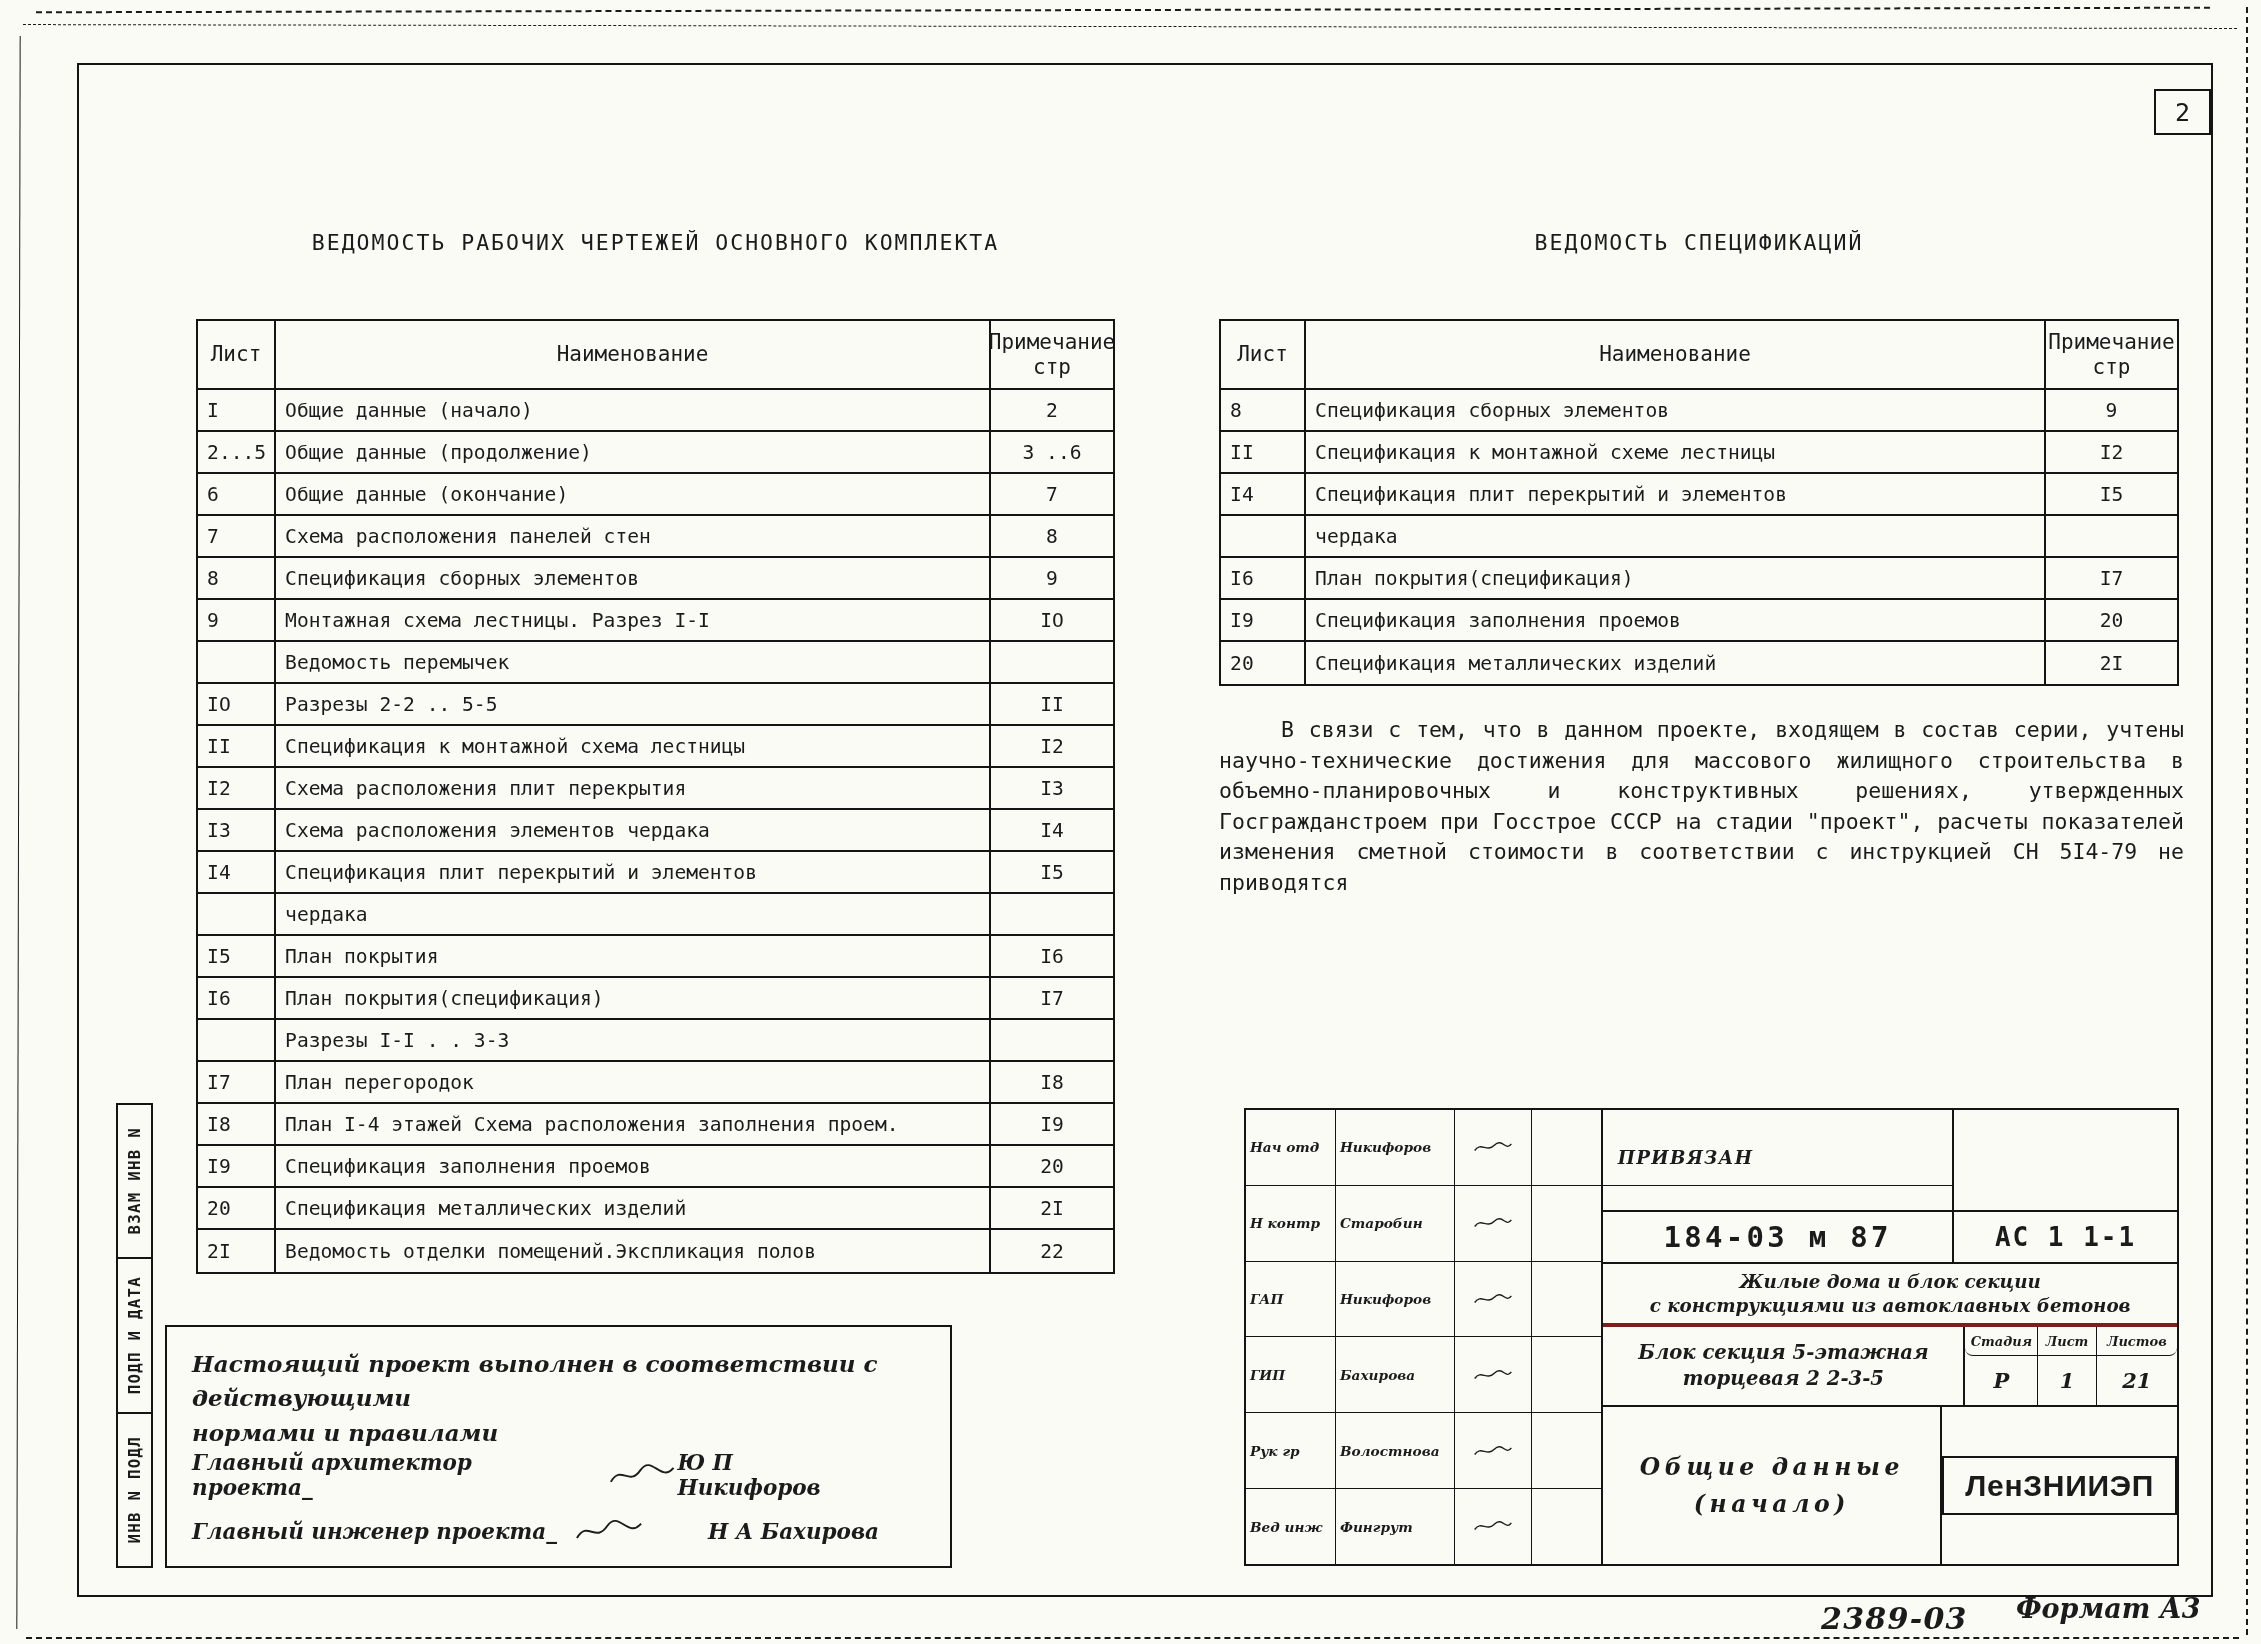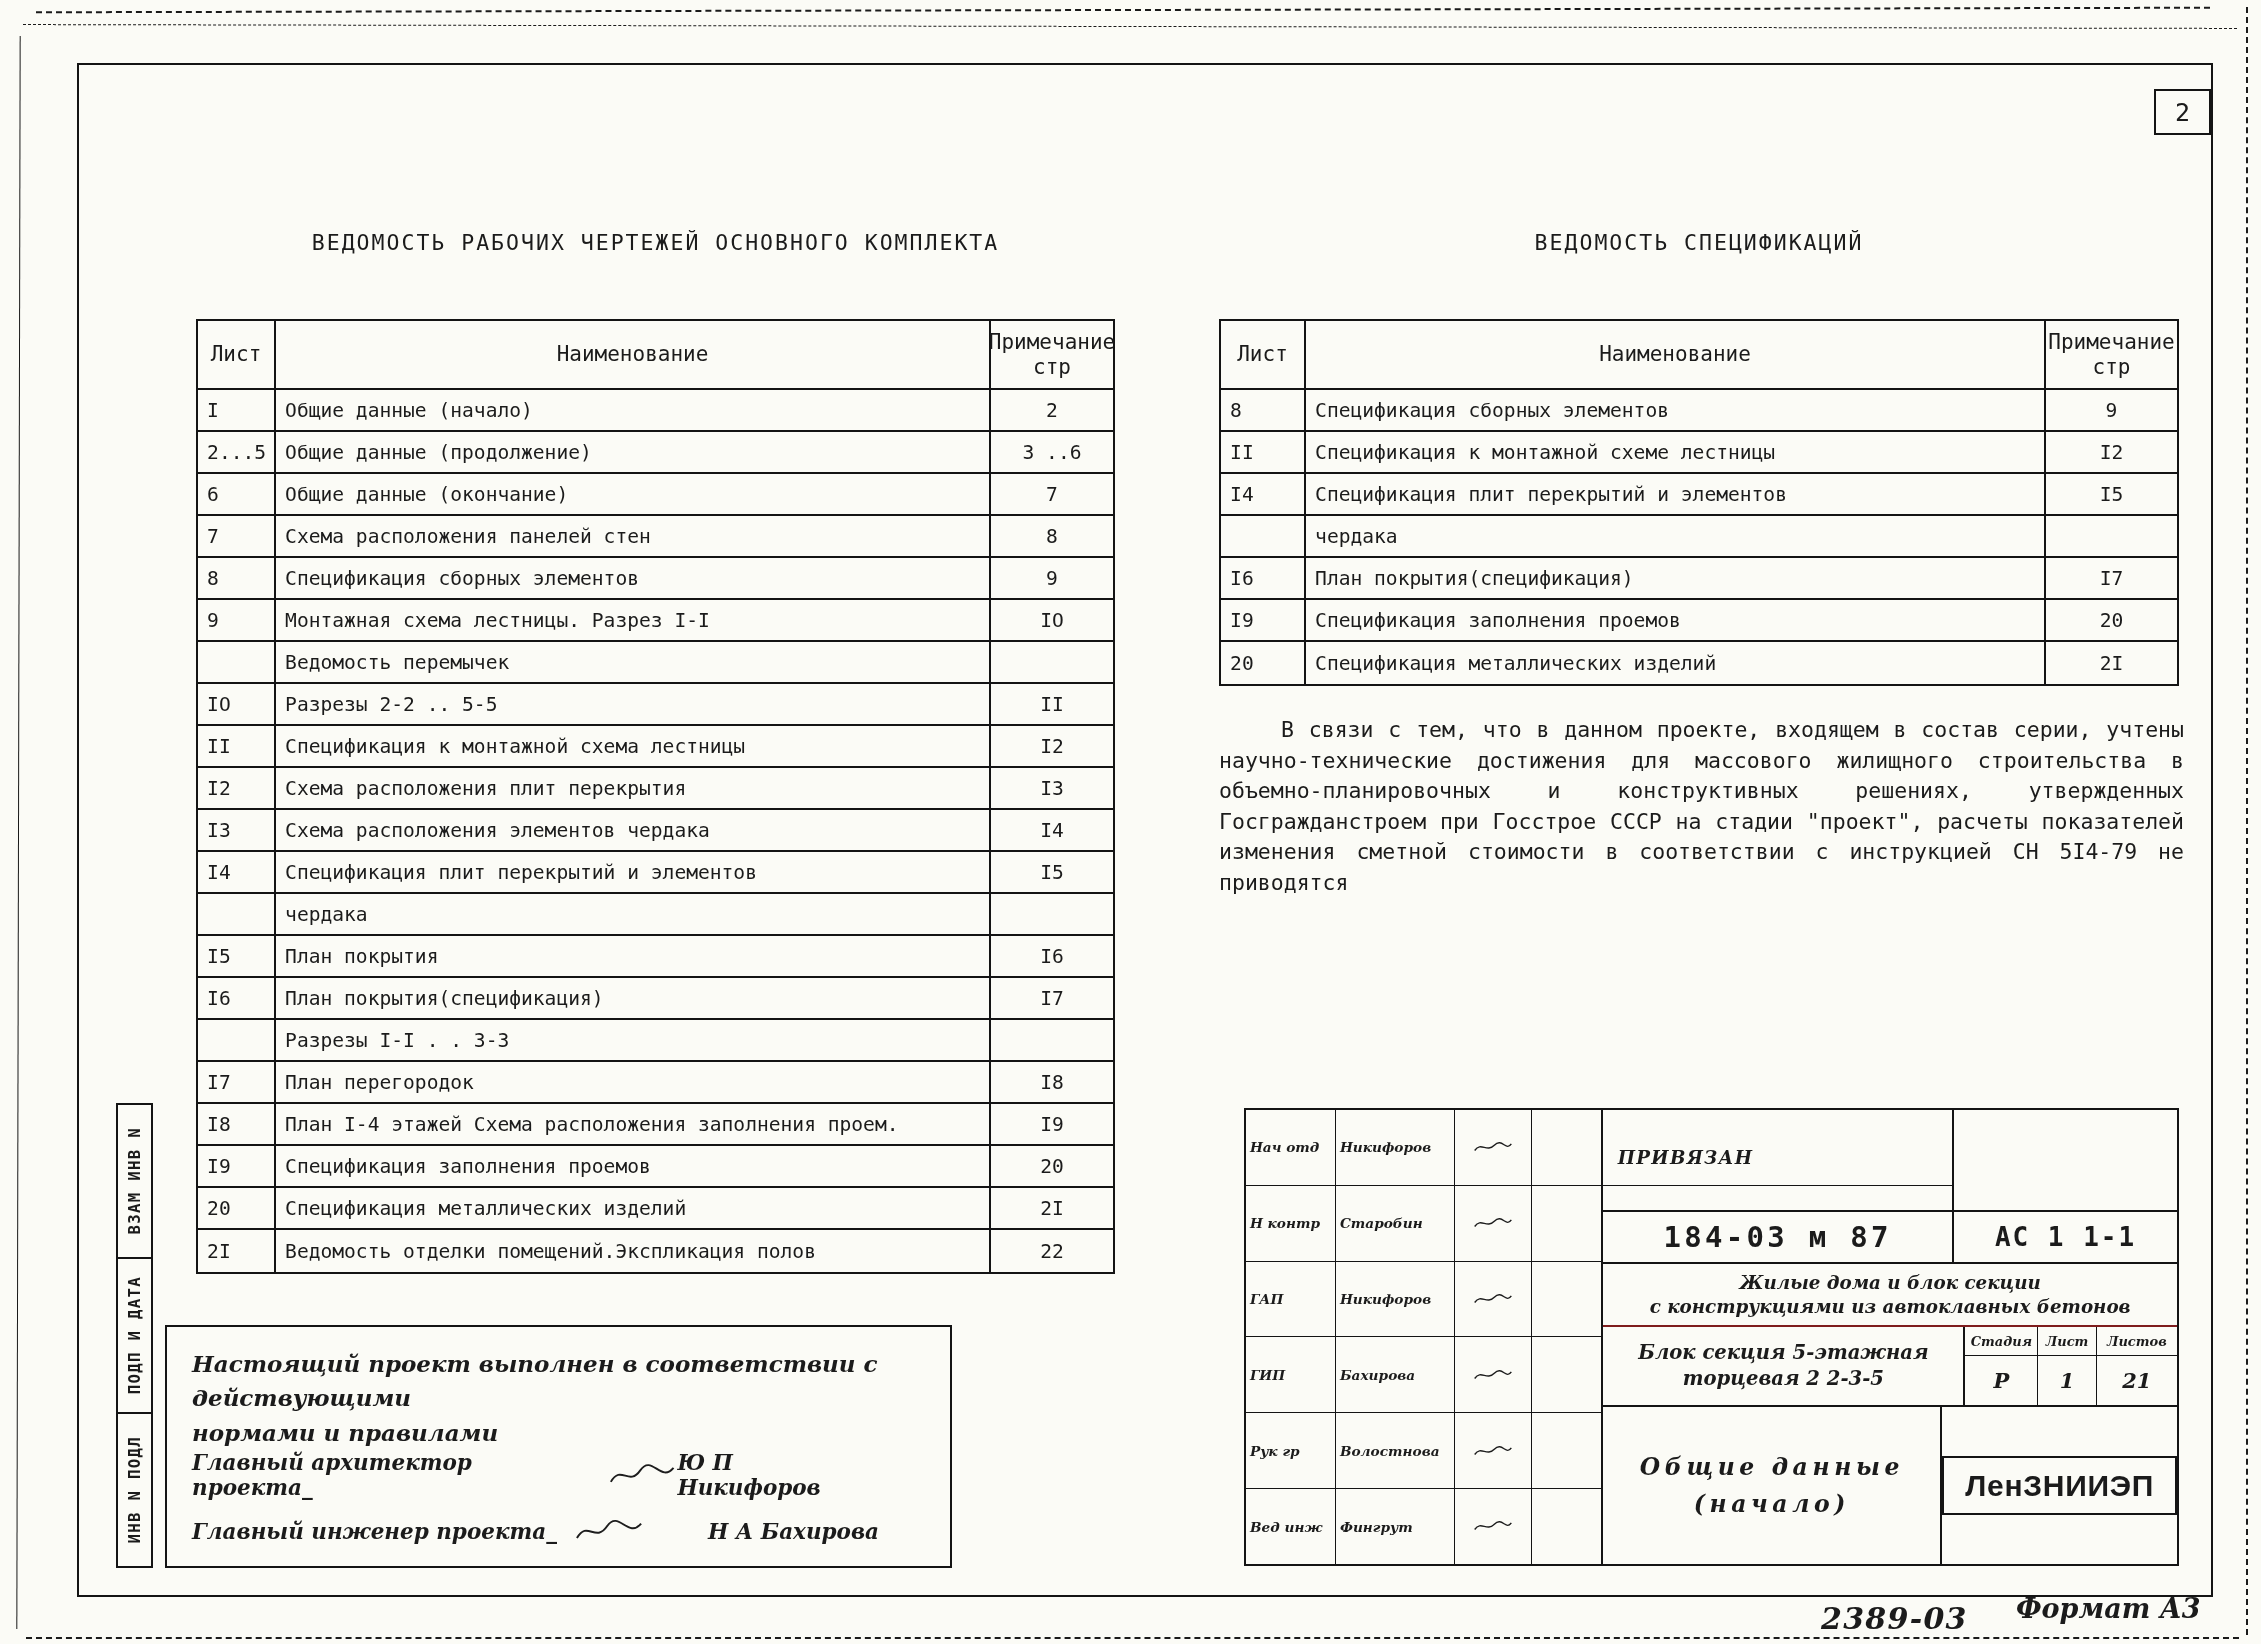--- a/index.html
+++ b/index.html
@@ -84,25 +84,25 @@
   .sig-cell:last-child { border-right:none; }
   .sig-scribble { justify-content:center; padding:0; }
   .stamp-right { flex:1; display:flex; flex-direction:column; }
   .sr-row1 { height:102px; border-bottom:2px solid #141414; display:flex; }
   .sr-r1-left { flex:1;margin-top:20px; }
   .privyazan { height:56px; border-bottom:1.3px solid #141414; display:flex; align-items:center; padding-left:14.4px; font-size:18.3px; letter-spacing:1.3px; }
   .sr-r1-right { width:225px; border-left:2px solid #141414; }
   .sr-row2 { height:52px; border-bottom:2px solid #141414; display:flex; }
   .doc-code { flex:1; display:flex; align-items:center; justify-content:center; font-size:29px; font-weight:bold; letter-spacing:3.3px; }
   .sheet-code { width:225px; border-left:2px solid #141414; display:flex; align-items:center; justify-content:center; font-size:26px; font-weight:bold; letter-spacing:2px; }
-  .sr-row3 { height:63px; border-bottom:2px solid #7f1d1d; display:flex; align-items:center; justify-content:center; text-align:center; font-size:18.3px; white-space:pre-line; line-height:1.3; }
+  .sr-row3 { height:63px; border-bottom:4px solid #7f1d1d; display:flex; align-items:center; justify-content:center; text-align:center; font-size:18.3px; white-space:pre-line; line-height:1.3; }
   .sr-row4 { height:80px; border-bottom:2px solid #141414; display:flex; }
   .object-cell { width:362px; border-right:2px solid #141414; display:flex; align-items:center; justify-content:center; text-align:center; font-size:19.6px; white-space:pre-line; line-height:1.35; }
   .stage-grid { flex:1; display:flex; flex-direction:column; }
-  .stage-head, .stage-vals { display:grid; grid-template-columns:1fr 0.8fr 1.1fr; }
+  .stage-head, .stage-vals { display:grid; grid-template-columns:1fr 0.8fr 1.1fr;border-radius:8px; }
   .stage-head { height:29px; border-bottom:1.3px solid #141414; }
   .stage-head div, .stage-vals div { display:flex; align-items:center; justify-content:center; border-right:1.3px solid #141414; font-size:13px; }
   .stage-head div:last-child, .stage-vals div:last-child { border-right:none; }
   .stage-vals { flex:1; }
   .stage-vals div { font-size:21px; }
   .sr-row5 { flex:1; display:flex; }
   .dtitle-cell { width:339px; border-right:2px solid #141414; display:flex; align-items:center; justify-content:center; text-align:center; font-size:23.5px; letter-spacing:4.6px; white-space:pre-line; line-height:1.55; }
   .org-cell { flex:1; display:flex; align-items:center; justify-content:center; }
   .org-box { border:2px solid #141414; padding:10.4px 21px; font-family:"Liberation Sans", sans-serif; font-weight:bold; font-size:30px; letter-spacing:0.7px; }
   

